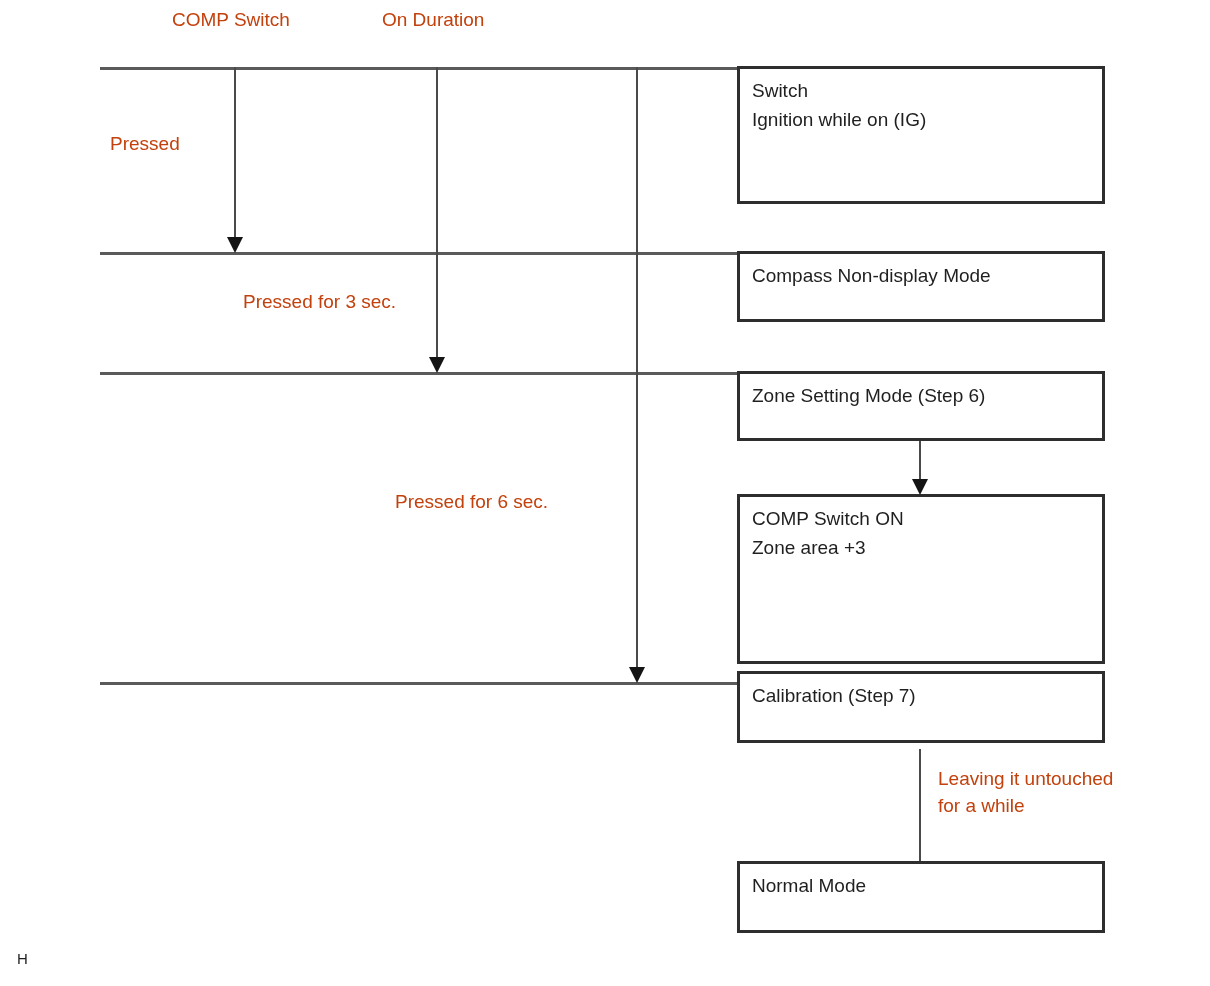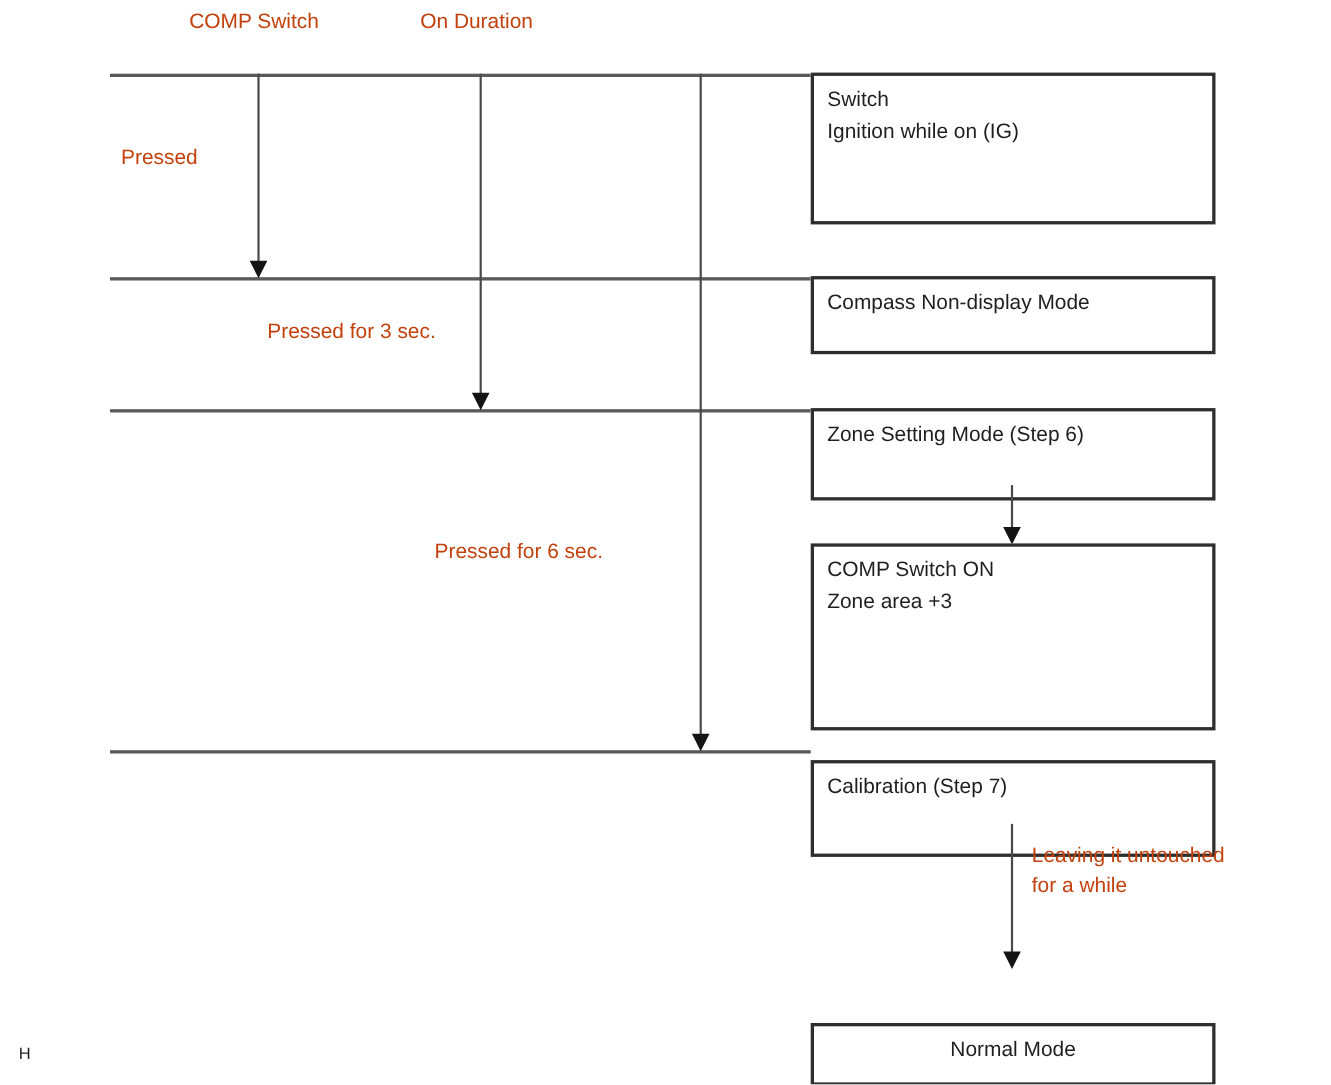--- a/index.html
+++ b/index.html
@@ -88,42 +88,42 @@
 
   <div class="box" style="top:66px; height:138px;">
     <div>Switch</div>
     <div>Ignition while on (IG)</div>
   </div>
 
   <div class="box" style="top:251px; height:71px;">
     <div>Compass Non-display Mode</div>
   </div>
 
-  <div class="box" style="top:371px; height:84px;">
+  <div class="box" style="top:371px; height:70px;">
     <div>Zone Setting Mode (Step 6)</div>
   </div>
 
   <div class="vline" style="left:919px; top:441px; height:40px;"></div>
   <div class="arrowhead" style="left:912px; top:479px;"></div>
 
   <div class="box" style="top:494px; height:170px;">
     <div>COMP Switch ON</div>
     <div>Zone area +3</div>
   </div>
 
-  <div class="box" style="top:691px; height:88px;">
+  <div class="box" style="top:671px; height:72px;">
     <div>Calibration (Step 7)</div>
   </div>
 
   <div class="vline" style="left:919px; top:749px; height:118px;"></div>
   <div class="arrowhead" style="left:912px; top:865px;"></div>
   <div class="lbl" style="left:938px; top:765px;">
     <div>Leaving it untouched</div>
     <div>for a while</div>
   </div>
 
-  <div class="box" style="top:930px; height:57px;text-align:center;">
+  <div class="box" style="top:861px; height:72px;">
     <div>Normal Mode</div>
   </div>
 
   <div class="footer-mark">H</div>
 
 </div>
 
 </body></html>

